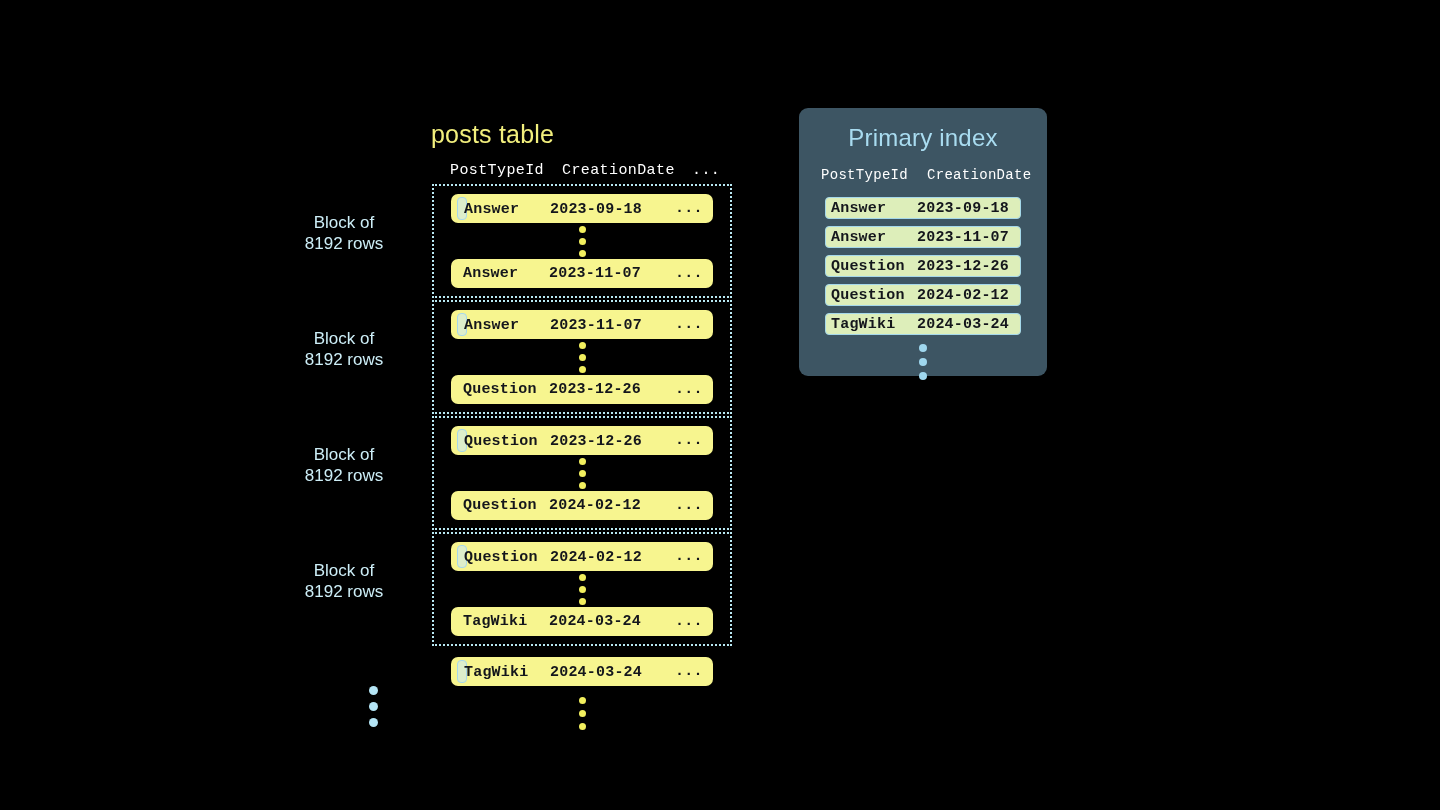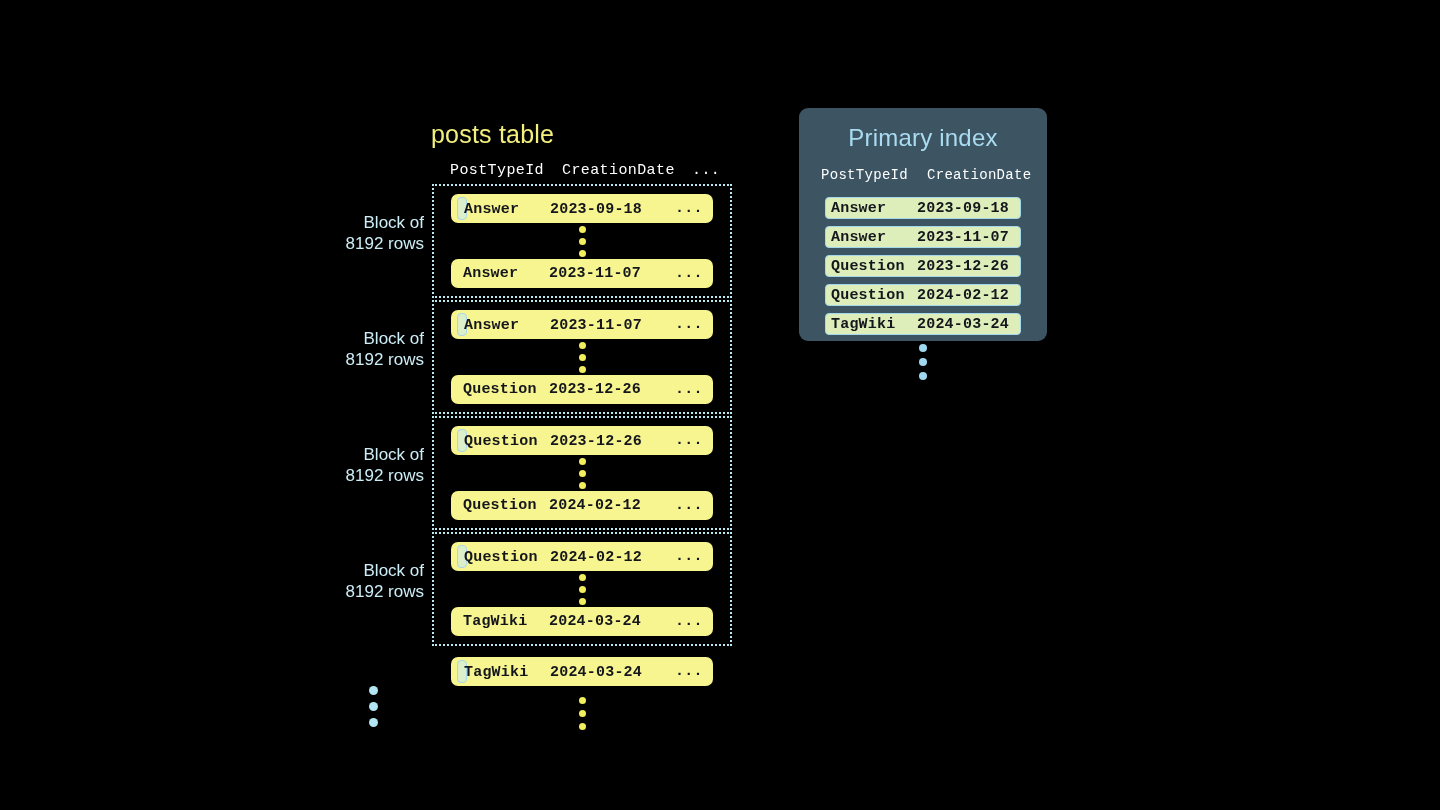--- a/index.html
+++ b/index.html
@@ -128,21 +128,21 @@
     height: 7px;
     border-radius: 50%;
     background: #f2ef5e;
   }
 
   
   .block-label {
     position: absolute;
     right: 306px;
     width: 160px;
-    text-align: right;
+    text-align: center;
     color: #cdeef7;
     font-family: "Liberation Sans", sans-serif;
     font-size: 17px;
     line-height: 21px;
     white-space: pre-line;
   }
 
   
   #trailing-row {
     margin-top: 11px;
@@ -180,21 +180,21 @@
     border-radius: 50%;
     background: #b4e5f5;
   }
 
   
   #primary-index {
     position: absolute;
     left: 799px;
     top: 108px;
     width: 248px;
-    height: 233px;
+    height: 268px;
     background: #3d5563;
     border-radius: 9px;
     box-sizing: border-box;
   }
   #primary-index-title {
     margin-top: 16px;
     text-align: center;
     color: #a9dcf0;
     font-family: "Liberation Sans", sans-serif;
     font-size: 24px;

